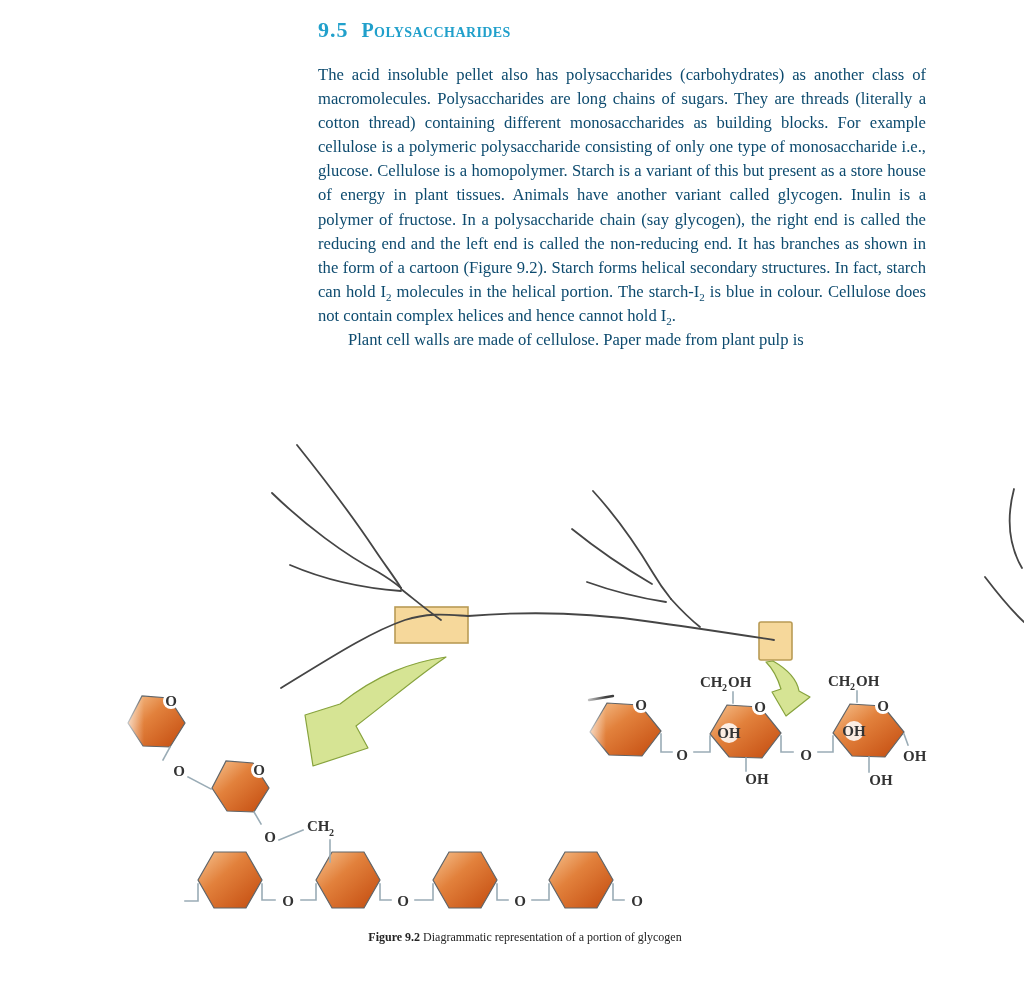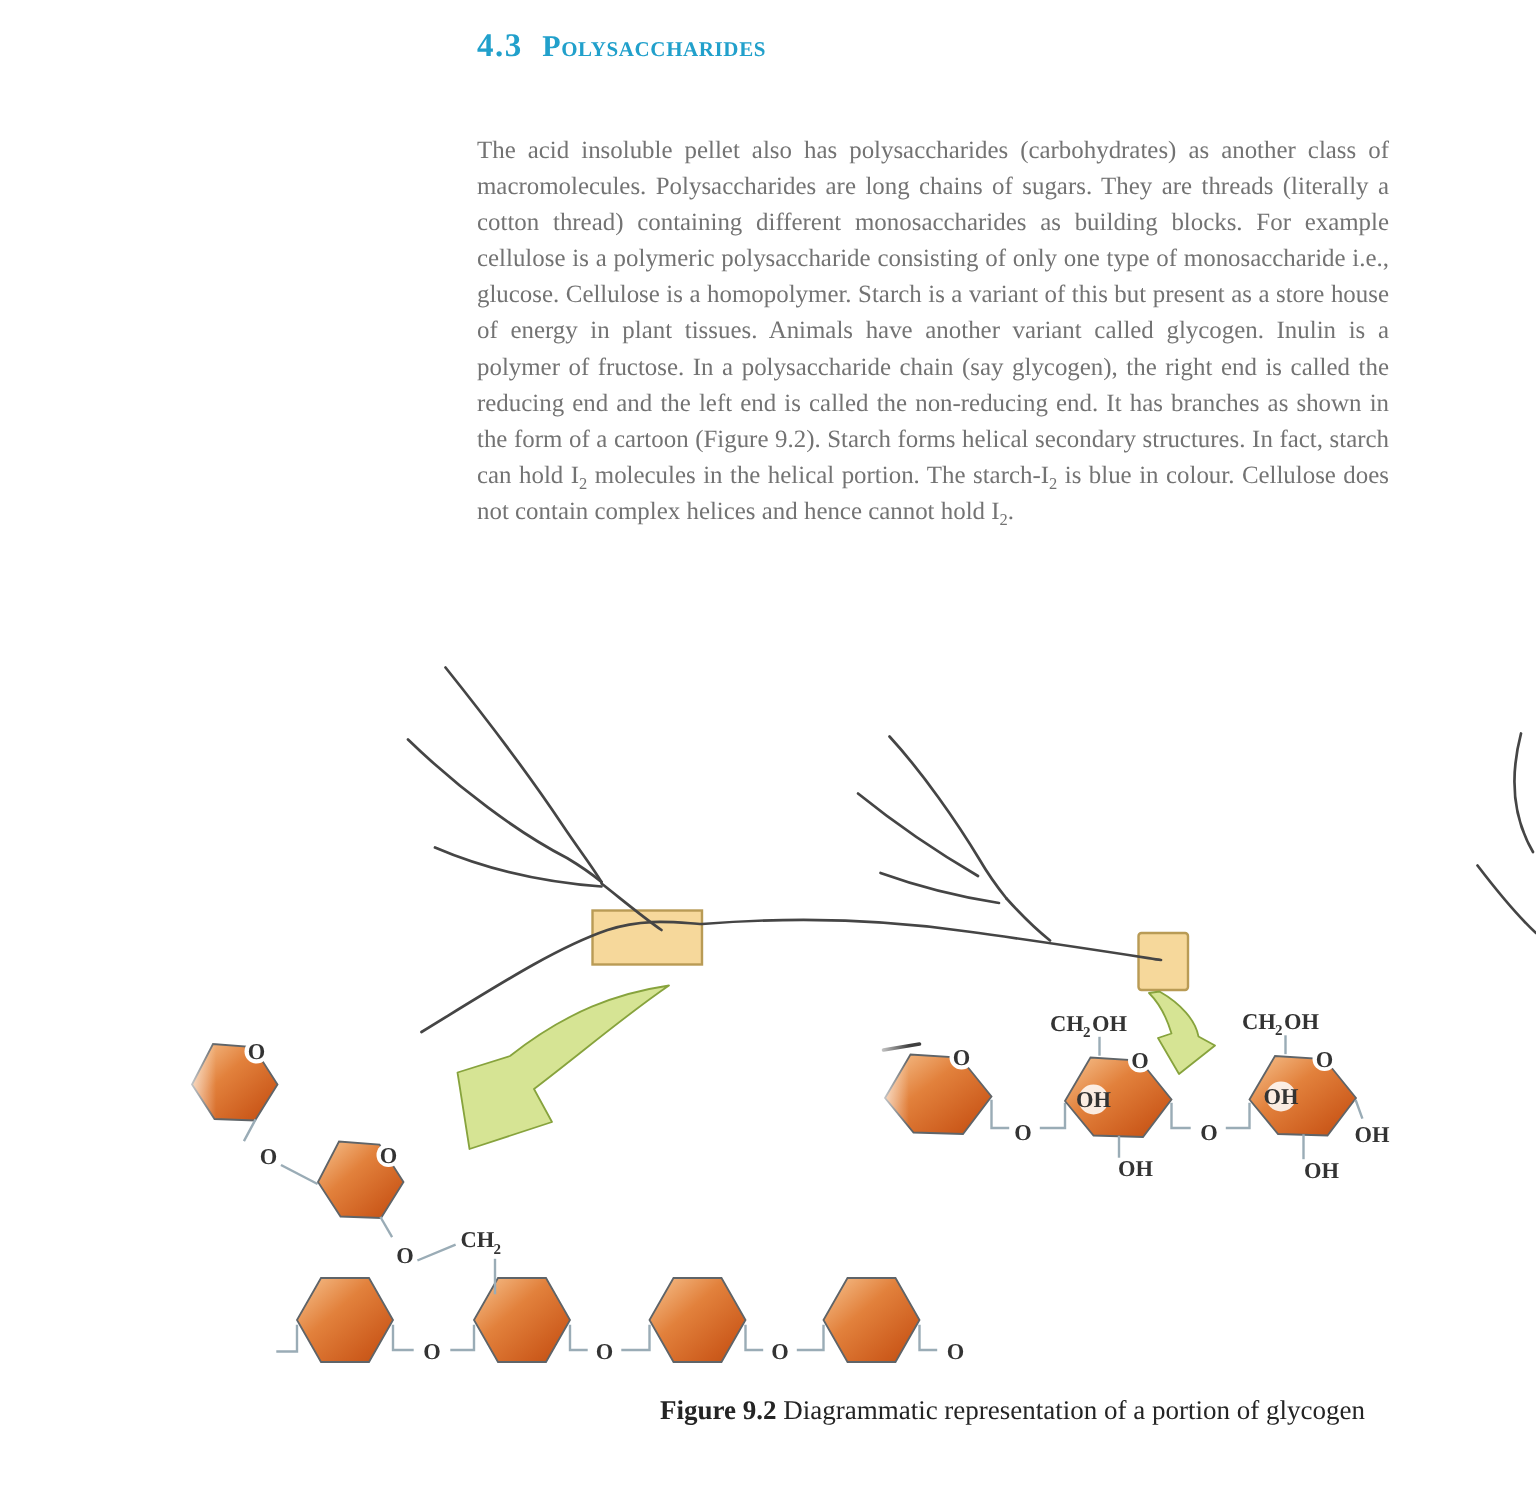--- a/index.html
+++ b/index.html
@@ -5,46 +5,47 @@
   html,body{margin:0;padding:0;}
   body{
     width:1024px;height:993px;position:relative;overflow:hidden;
     background:#ffffff;
     font-family:"Liberation Serif", serif;
   }
   .heading{position:absolute;left:318px;top:17px;color:#21a0cb;font-weight:bold;white-space:nowrap;}
   .heading .num{font-size:22px;letter-spacing:1px;margin-right:13px;}
   .heading .title{font-size:20px;font-variant:small-caps;letter-spacing:.4px;}
   .bodytext{position:absolute;left:318px;top:63px;width:608px;
-    font-size:16.6px;line-height:24.1px;color:#737373;text-align:justify;margin-top:25px;}
+    font-size:16.6px;line-height:24.1px;color:#0c4a6e;text-align:justify;}
   .bodytext p{margin:0;}
   .bodytext p.p2{text-indent:30px;}
   .bodytext sub{font-size:11px;line-height:0;}
-  .caption{position:absolute;left:140px;top:930px;width:770px;text-align:right;
-    font-size:18px;color:#242424;}
+  .caption{position:absolute;left:140px;top:930px;width:770px;text-align:center;
+    font-size:12px;color:#242424;}
   .caption .cap-label{font-weight:bold;}
   svg.figure{position:absolute;left:0;top:0;}
   svg text{font-family:"Liberation Serif", serif;font-weight:bold;fill:#333;}
   svg text.lbl{font-size:15px;}
   svg text.sub{font-size:10px;}
   .branch{fill:none;stroke:#454545;stroke-width:1.8;stroke-linecap:round;}
   .stub{fill:none;stroke:#3f3f3f;stroke-width:2.4;stroke-linecap:round;}
   .bracket{fill:none;stroke:#9aacb6;stroke-width:1.6;stroke-linecap:square;}
   .ring{stroke:#5f6468;stroke-width:1.2;}
   .halo{fill:#ffffff;}
 </style>
 </head>
 <body>
 
 <div class="heading">
-  <span class="num">4.3</span><span class="title">Polysaccharides</span>
+  <span class="num">9.5</span><span class="title">Polysaccharides</span>
 </div>
 
 <div class="bodytext">
   <p class="p1"><span>The acid insoluble pellet also has polysaccharides (carbohydrates) as another class of macromolecules. Polysaccharides are long chains of sugars. They are threads (literally a cotton thread) containing different monosaccharides as building blocks. For example cellulose is a polymeric polysaccharide consisting of only one type of monosaccharide i.e., glucose. Cellulose is a homopolymer. Starch is a variant of this but present as a store house of energy in plant tissues. Animals have another variant called glycogen. Inulin is a polymer of fructose. In a polysaccharide chain (say glycogen), the right end is called the reducing end and the left end is called the non-reducing end. It has branches as shown in the form of a cartoon (Figure 9.2). Starch forms helical secondary structures. In fact, starch can hold I</span><sub>2</sub><span> molecules in the helical portion. The starch-I</span><sub>2</sub><span> is blue in colour. Cellulose does not contain complex helices and hence cannot hold I</span><sub>2</sub><span>.</span></p>
+  <p class="p2">Plant cell walls are made of cellulose. Paper made from plant pulp is</p>
 </div>
 
 <svg class="figure" width="1024" height="993" viewBox="0 0 1024 993">
   <defs>
     <linearGradient id="hexgrad" x1="0" y1="0" x2="1" y2="1">
       <stop offset="0" stop-color="#f7c491"></stop>
       <stop offset="0.4" stop-color="#e2813c"></stop>
       <stop offset="0.8" stop-color="#cd5c1d"></stop>
       <stop offset="1" stop-color="#b94e12"></stop>
     </linearGradient>

